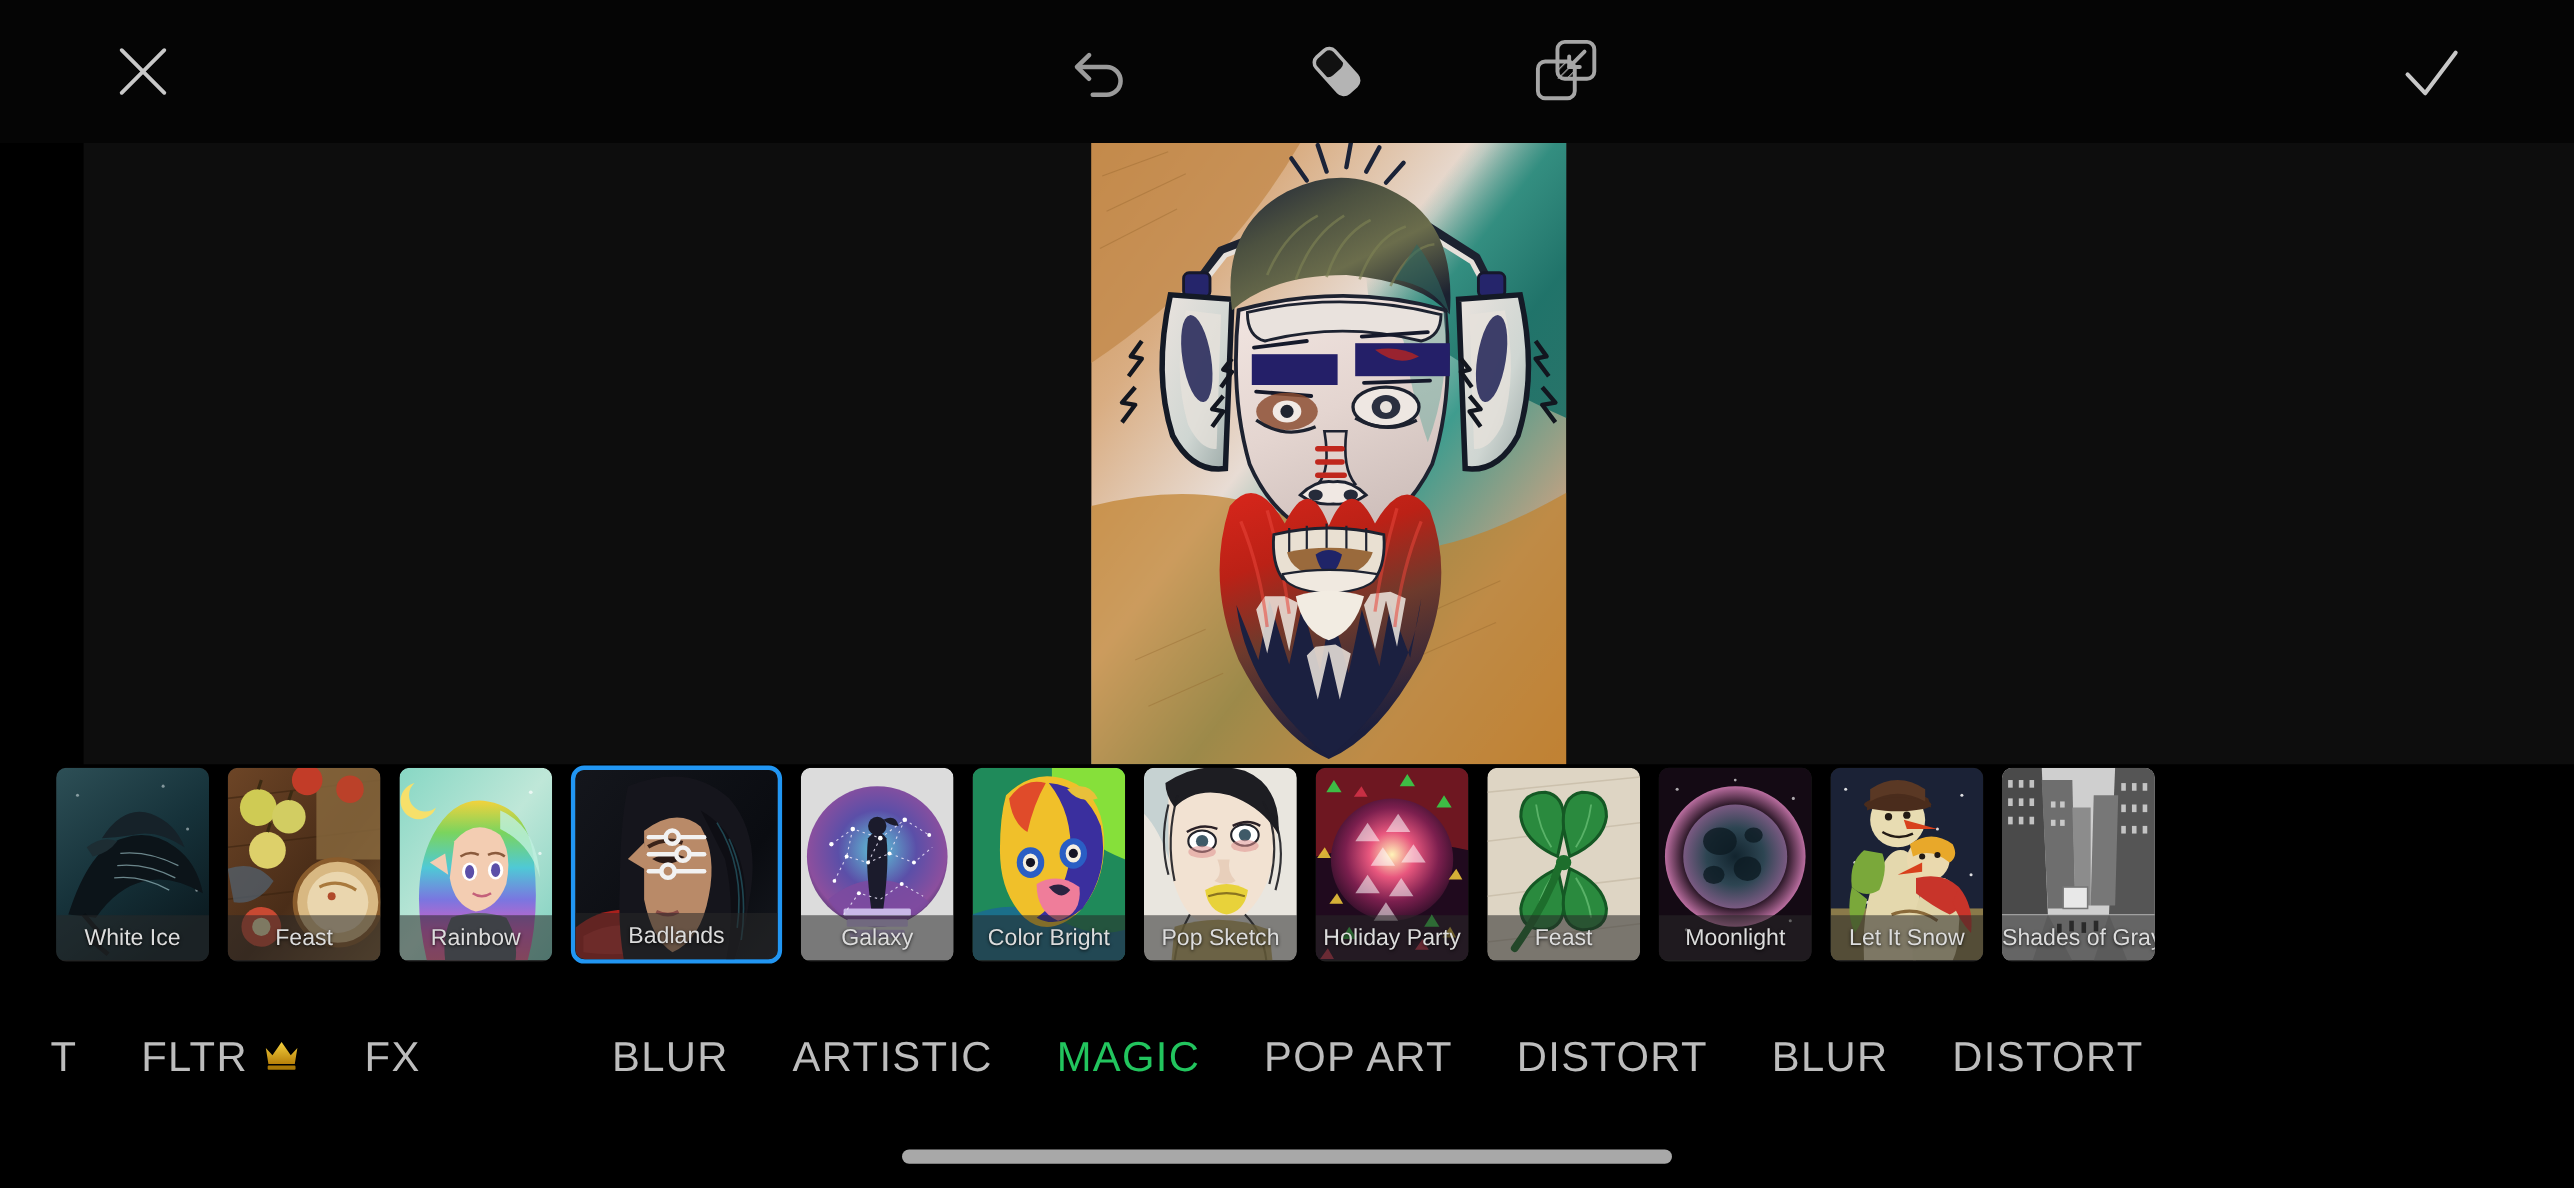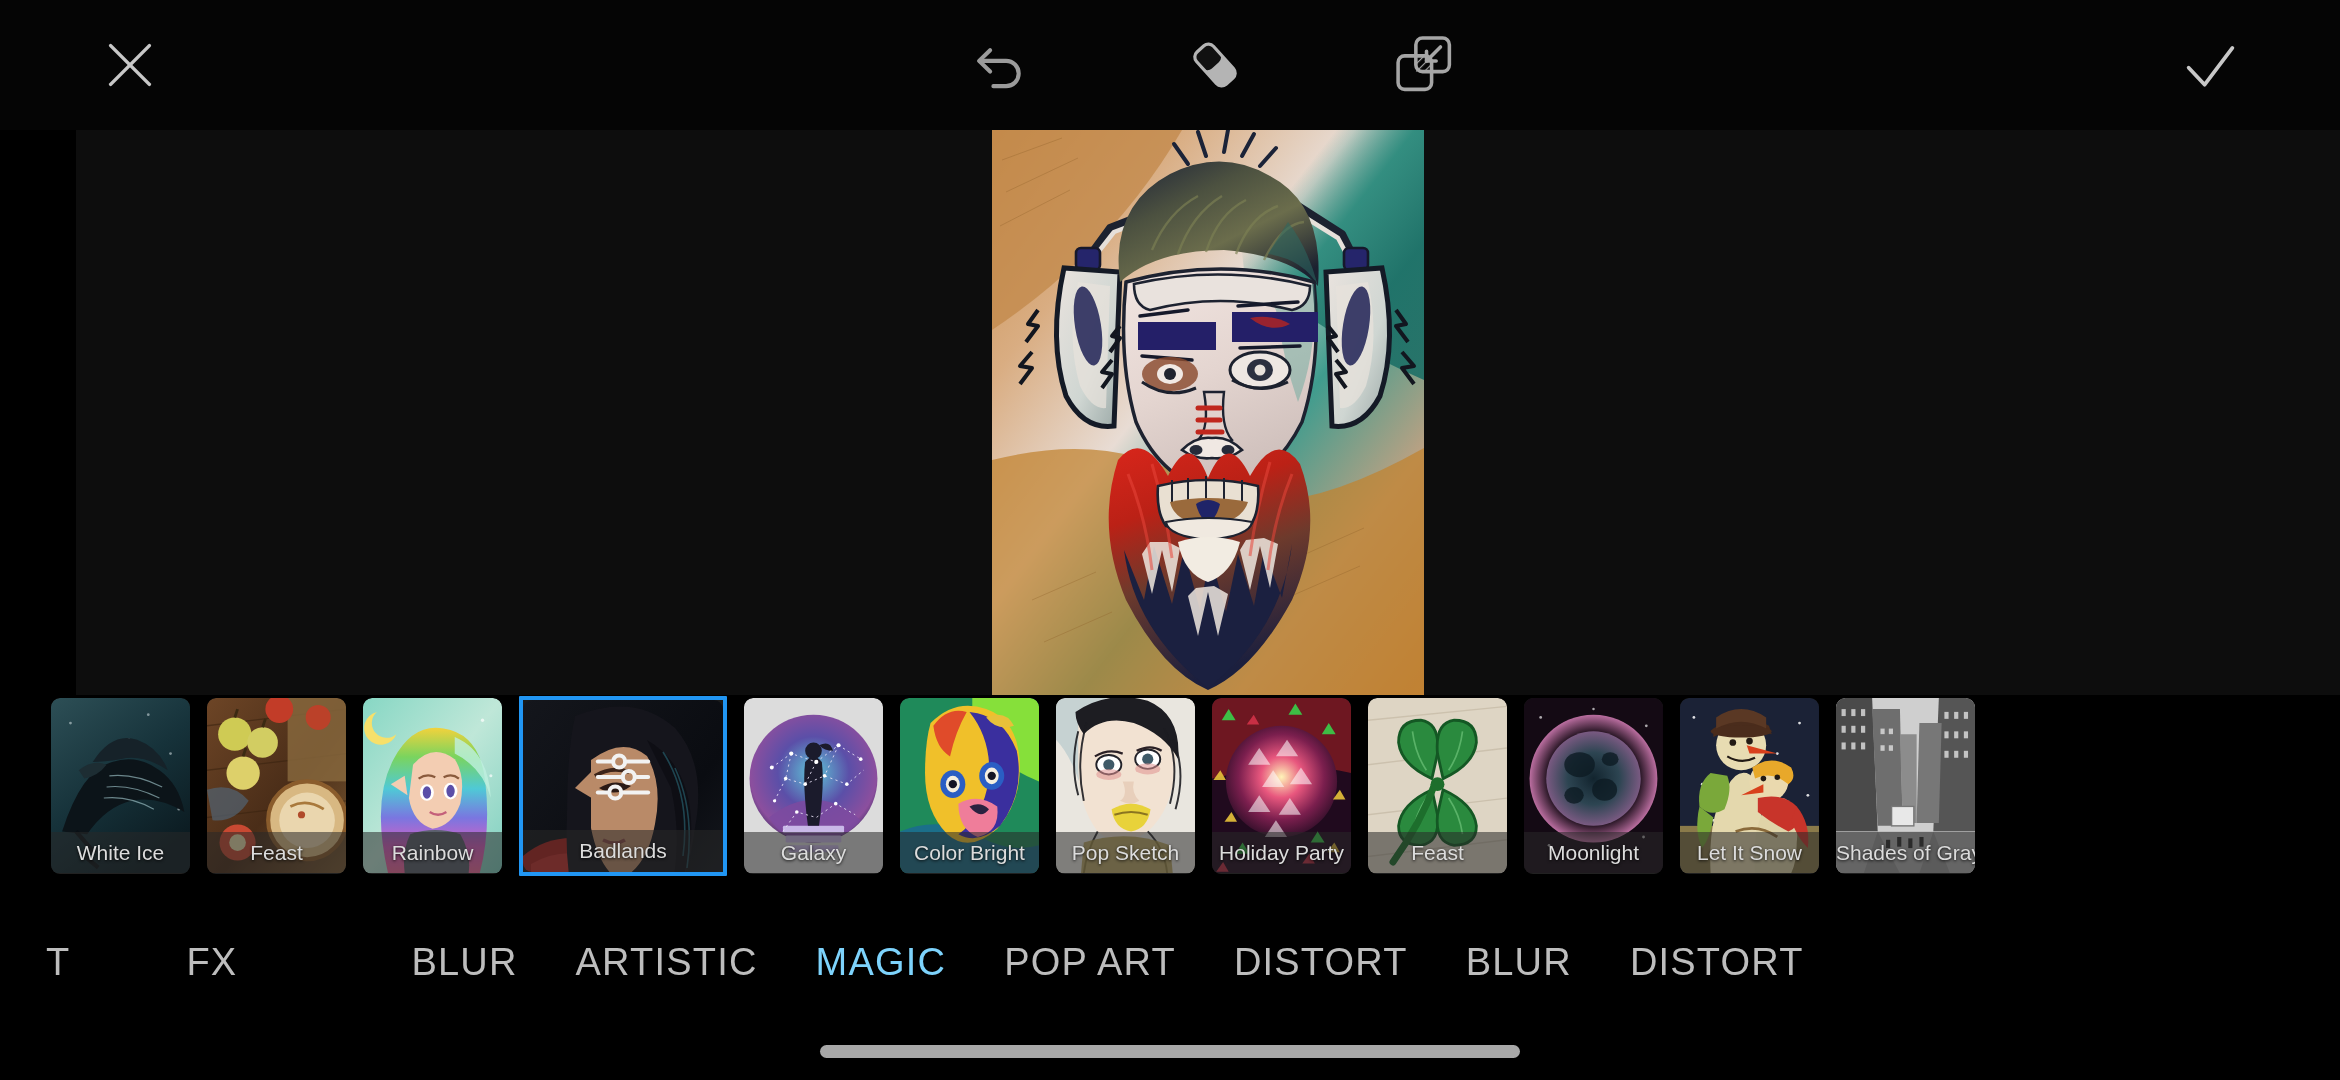--- a/index.html
+++ b/index.html
@@ -72,22 +72,22 @@
     width: 139px; height: 176px;
     margin: 3px 0 0 0;
     border-radius: 9px;
     overflow: hidden;
     background: #1a1a1a;
     cursor: pointer;
   }
   .thumb .tart { position: absolute; inset: 0; border-radius: 9px; overflow: hidden; }
   .thumb.selected {
     border: 4px solid #2196f3;
-    border-radius: 1px;
-    width: 208px;
+    border-radius: 12px;
+    width: 192px;
     height: 180px;
     margin-top: 1px;
   }
   .thumb-label {
     position: absolute; left: 0; right: 0; bottom: 0;
     height: 42px;
     line-height: 42px;
     text-align: center;
     color: #dcdcdc;
     font-size: 21px;
@@ -120,21 +120,21 @@
     height: 145px;
     padding: 0 0px;
     color: #bdbdbd;
     font-size: 38px;
     letter-spacing: 1.2px;
     cursor: pointer;
     background: transparent;
     border: 0;
     font-family: "Liberation Sans", sans-serif;
   }
-  .tab.active { color: #7dd3fc; }
+  .tab.active { color: #22c55e; }
   .tab-gap { display: inline-block; width: 58px; height: 1px; }
   .crown { display: inline-block; margin-left: 14px; vertical-align: middle; }
 
   
   #navbar-handle {
     position: absolute;
     left: 50%; bottom: 22px;
     transform: translateX(-50%);
     width: 700px; height: 13px;
     border-radius: 8px;
@@ -739,21 +739,34 @@
       <rect x="44" y="100" width="3" height="7"></rect>
               <rect x="52" y="101" width="3" height="7"></rect>
       <rect x="60" y="100" width="3" height="7"></rect>
               <rect x="36" y="102" width="3" height="6"></rect>
             </g>
     <rect x="40" y="78" width="16" height="14" fill="#e8e8e8" stroke="#777" stroke-width="1"></rect>
   </svg></div><div class="thumb-label">Shades of Gray</div></div><span class="thumb-gap"></span></div>
 
   <div id="tabbar"><span class="tab-gap" style="width:46px"></span><button class="tab">
         <span>T</span>
-      </button><span class="tab-gap"></span><span class="tab-gap"></span><button class="tab">
+      </button><span class="tab-gap"></span><button class="tab">
+        <span>FLTR</span>
+        <span class="crown">
+      <svg width="34" height="30" viewBox="0 0 20 18">
+        <defs>
+              <linearGradient id="cr" x1="0" y1="0" x2="0" y2="1">
+          <stop offset="0%" stop-color="#f3cf3d"></stop>
+                <stop offset="100%" stop-color="#b8810a"></stop>
+        </linearGradient>
+            </defs>
+        <path d="M1.4 5.2 L5 9.2 L10 2 L15 9.2 L18.6 5.2 L17.2 14 H2.8 Z" fill="url(#cr)"></path>
+        <rect x="2.4" y="14.8" width="15.2" height="2.3" rx="0.6" fill="#a97806"></rect>
+      </svg></span>
+      </button><span class="tab-gap"></span><button class="tab">
         <span>FX</span>
       </button><span class="tab-gap"></span><span class="tab-gap"></span><span class="tab-gap"></span><button class="tab">
         <span>BLUR</span>
       </button><span class="tab-gap"></span><button class="tab">
         <span>ARTISTIC</span>
       </button><span class="tab-gap"></span><button class="tab active">
         <span>MAGIC</span>
       </button><span class="tab-gap"></span><button class="tab">
         <span>POP ART</span>
       </button><span class="tab-gap"></span><button class="tab">

